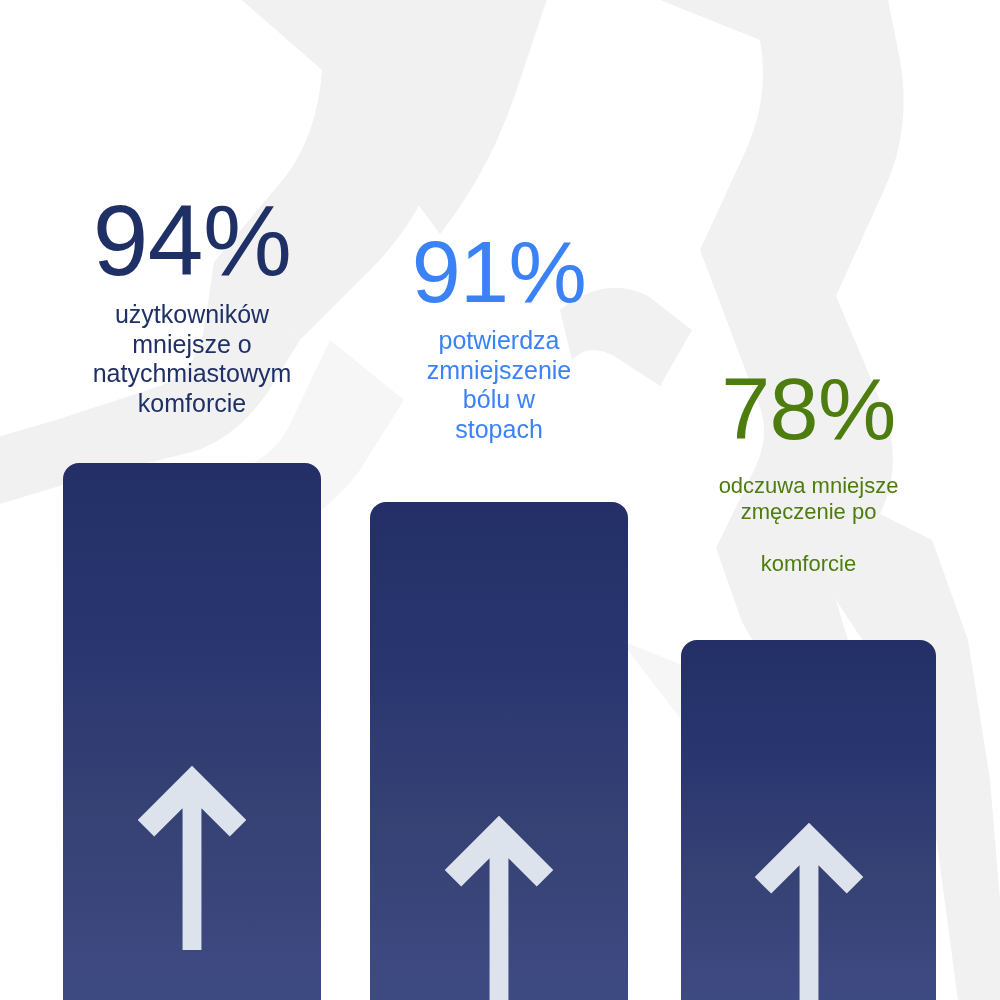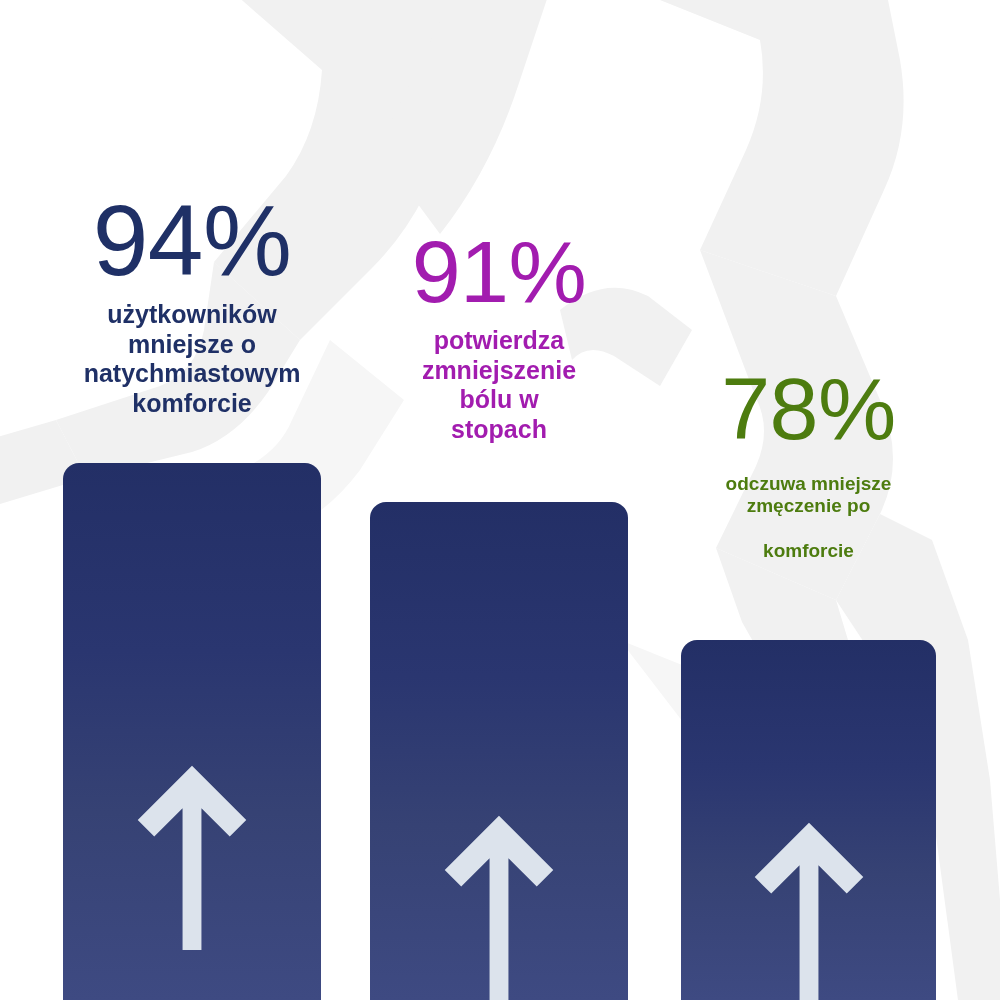--- a/index.html
+++ b/index.html
@@ -52,21 +52,21 @@
     font-family: "Liberation Sans", sans-serif;
     font-weight: 400;
     letter-spacing: -0.5px;
     line-height: 1.0;
     white-space: nowrap;
   }
 
   .stat-label {
     display: block;
     font-family: "Liberation Sans", sans-serif;
-    font-weight: bold;
+    font-weight: normal;
     line-height: 1.18;
     margin-top: 10px;
     text-align: center;
   }
 
   
   .bar {
     position: absolute;
     border-radius: 16px 16px 0 0;
     overflow: hidden;
@@ -116,21 +116,21 @@
     <div class="bar" style="left:0px; top:273px; width:258px; height:537px;
                 background:linear-gradient(180deg,#232F66 0%,#2A3670 35%,#364274 65%,#3E4A82 100%);">
       <svg class="bar-arrow" viewBox="0 0 100 160" width="118" height="189" style="top:298px;" aria-hidden="true">
         <path fill="#DCE3EC" d="M50 4 L96 50 L82 64 L58 40 L58 160 L42 160 L42 40 L18 64 L4 50 Z"></path>
       </svg>
     </div>
   </div>
 
   <div class="stat-column" style="left:370px; top:228px; width:258px; height:772px;">
 
-    <div class="stat-text" style="top:0px; color:#a21caf;">
+    <div class="stat-text" style="top:0px; color:#3b82f6;">
       <span class="stat-value" style="font-size:88px;">91%</span>
       <span class="stat-label" style="font-size:25px;">
         <span>potwierdza</span><br>
         <span>zmniejszenie</span><br>
         <span>bólu w</span><br>
         <span>stopach</span>
       </span>
     </div>
 
     <div class="bar" style="left:0px; top:274px; width:258px; height:498px;
@@ -138,21 +138,21 @@
       <svg class="bar-arrow" viewBox="0 0 100 160" width="118" height="189" style="top:309px;" aria-hidden="true">
         <path fill="#DCE3EC" d="M50 4 L96 50 L82 64 L58 40 L58 160 L42 160 L42 40 L18 64 L4 50 Z"></path>
       </svg>
     </div>
   </div>
 
   <div class="stat-column" style="left:681px; top:365px; width:255px; height:635px;">
 
     <div class="stat-text" style="top:0px; color:#4d7c0f;">
       <span class="stat-value" style="font-size:88px;">78%</span>
-      <span class="stat-label" style="font-size:19px;margin-top:20px;">
+      <span class="stat-label" style="font-size:22px;margin-top:20px;">
         <span>odczuwa mniejsze</span><br>
         <span>zmęczenie po</span><br>
         <br>
         <span>komforcie</span>
       </span>
     </div>
 
     <div class="bar" style="left:0px; top:275px; width:255px; height:360px;
                 background:linear-gradient(180deg,#232F66 0%,#2A3670 35%,#364274 65%,#3E4A82 100%);">
       <svg class="bar-arrow" viewBox="0 0 100 160" width="118" height="189" style="top:178px;" aria-hidden="true">

